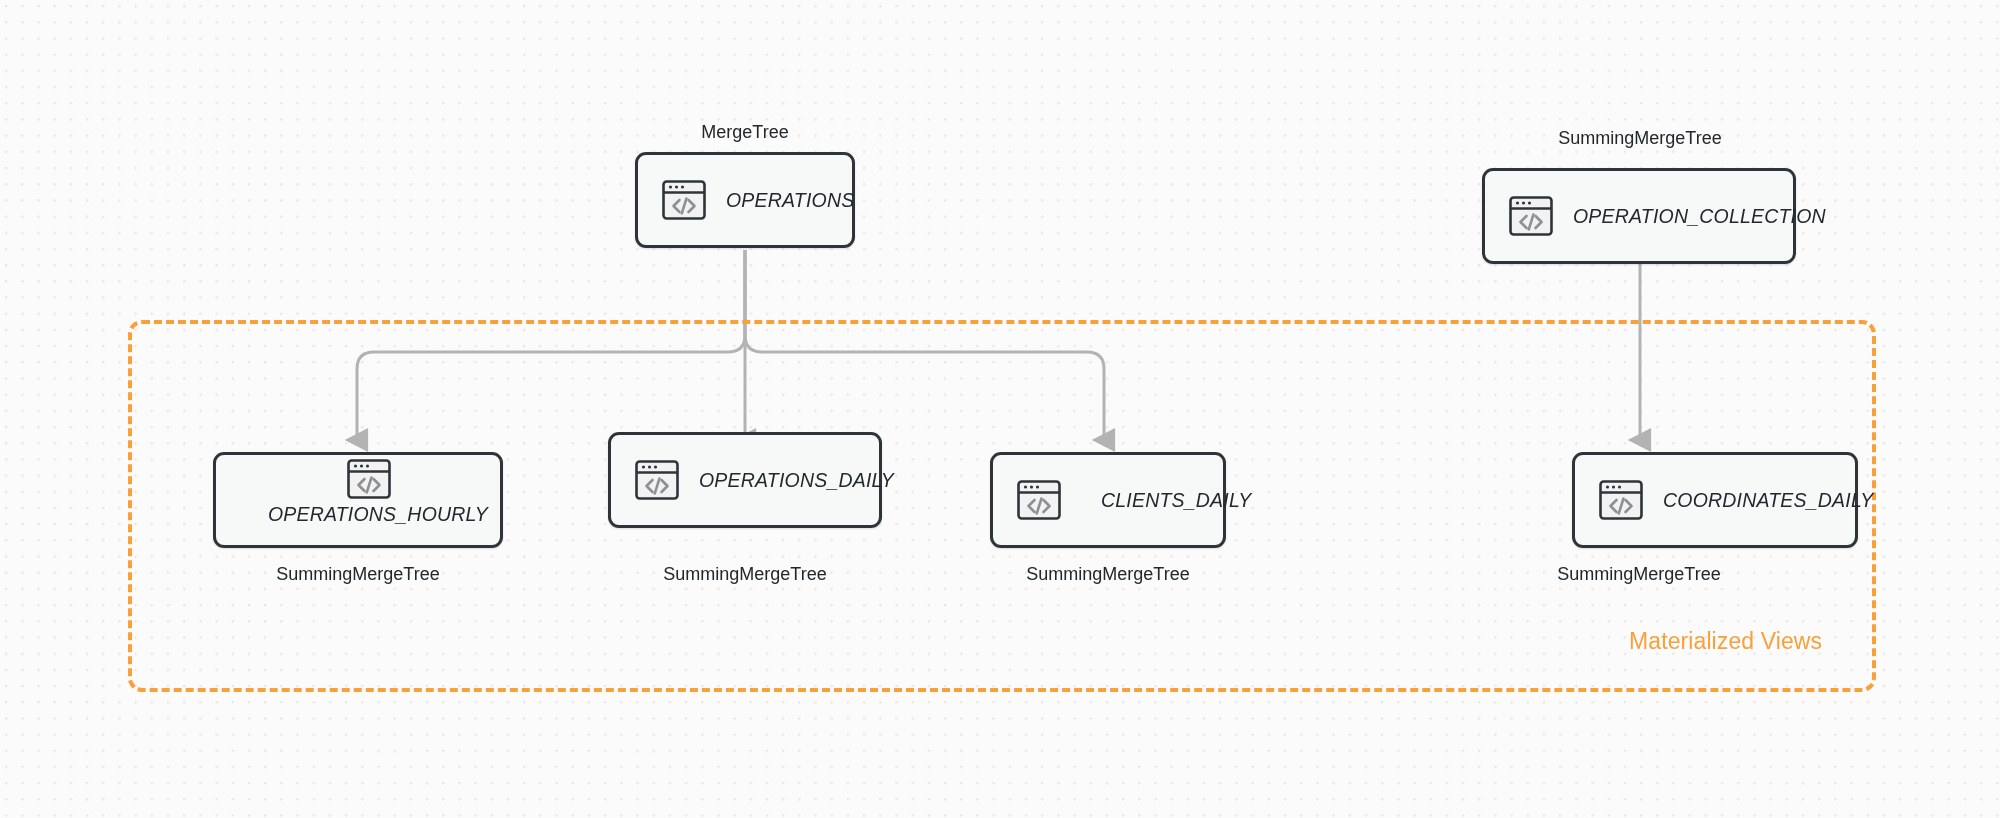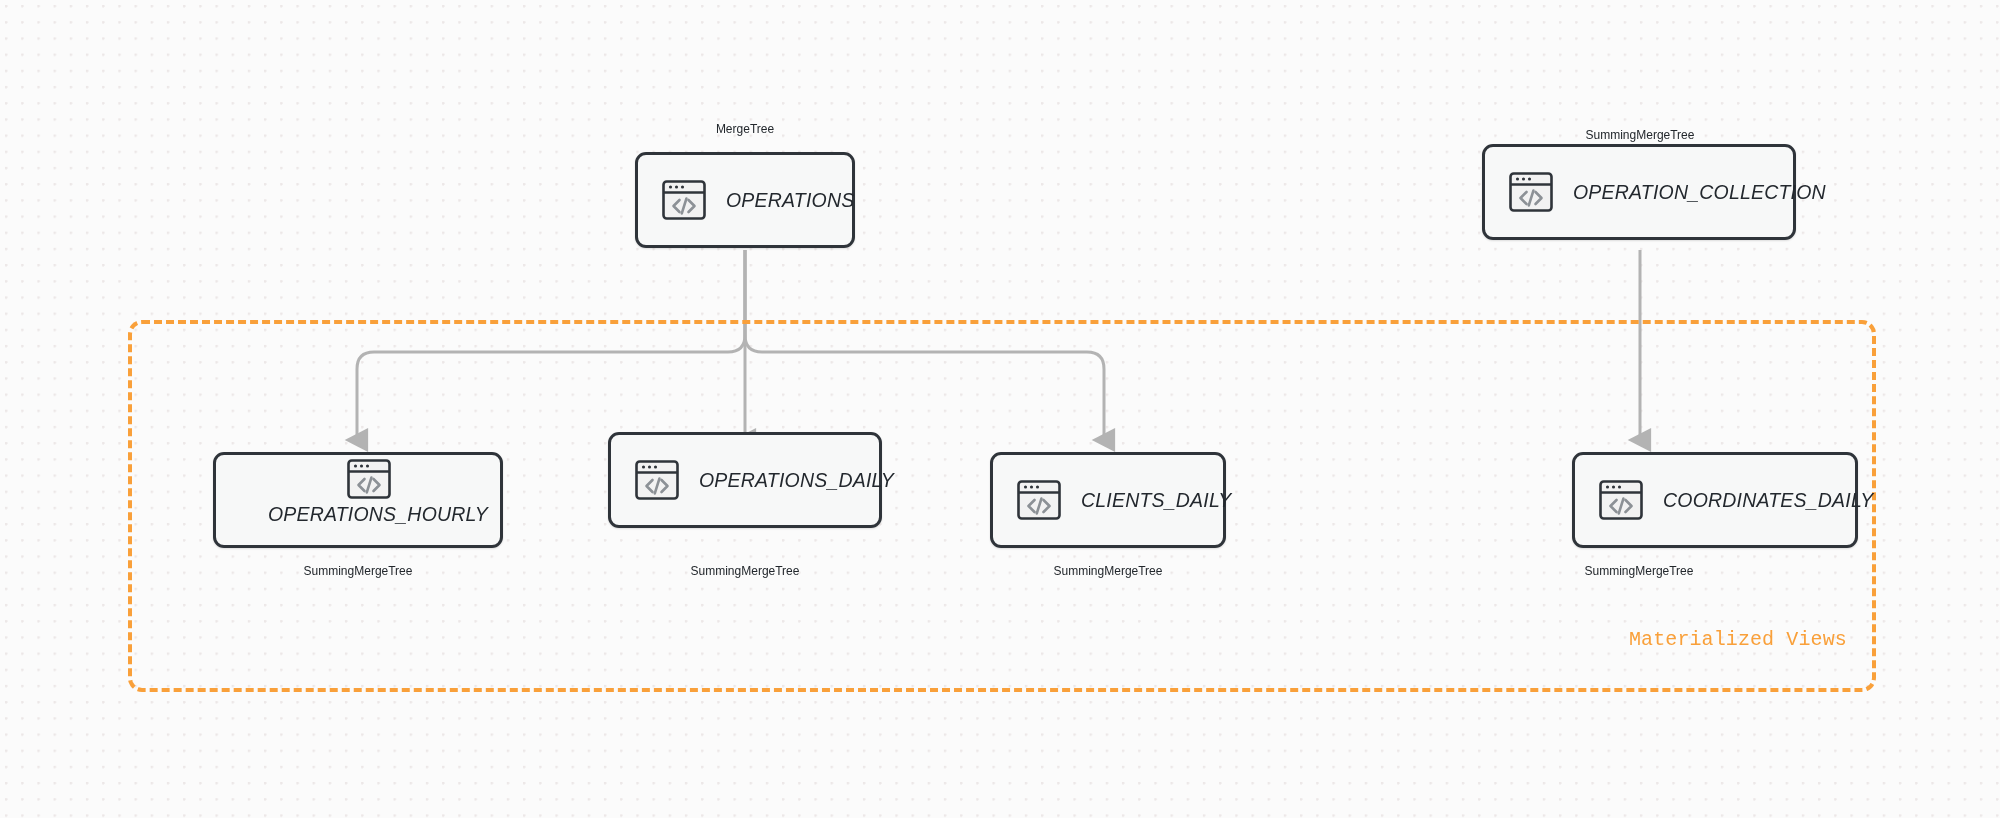--- a/index.html
+++ b/index.html
@@ -25,24 +25,24 @@
   .mv-group {
     position: absolute;
     box-sizing: border-box;
     border: 4px dashed #f9a03a;
     border-radius: 14px;
     background: transparent;
   }
   .mv-group-label {
     position: absolute;
     color: #f9a03a;
-    font-size: 20px;
+    font-size: 23px;
     letter-spacing: 0.1px;
     white-space: nowrap;
-    font-family: Liberation Mono, monospace;
+    font-family: Liberation Sans, sans-serif;
   }
 
   
   .node {
     position: absolute;
     box-sizing: border-box;
     display: flex;
     align-items: center;
     background: #f7f8f8;
     border: 3.2px solid #2f343a;
@@ -64,21 +64,21 @@
   .code-icon {
     flex: 0 0 auto;
     width: 48px;
     height: 48px;
     display: block;
   }
 
   
   .engine-caption {
     position: absolute;
-    font-size: 12px;
+    font-size: 18px;
     color: #22272c;
     white-space: nowrap;
     text-align: center;
     font-family: "Liberation Sans", sans-serif;
   }
 
   
   #edges {
     position: absolute;
     left: 0;
@@ -125,21 +125,21 @@
         <circle cx="16.5" cy="11" r="1.55" fill="#2f343a"></circle>
         <circle cx="22.5" cy="11" r="1.55" fill="#2f343a"></circle>
         <path d="M19.5,24 L13.5,30 L19.5,36" fill="none" stroke="#8c9196" stroke-width="2.6" stroke-linecap="round" stroke-linejoin="round"></path>
         <path d="M28.5,24 L34.5,30 L28.5,36" fill="none" stroke="#8c9196" stroke-width="2.6" stroke-linecap="round" stroke-linejoin="round"></path>
         <line x1="26.4" y1="22.6" x2="21.8" y2="37.4" stroke="#8c9196" stroke-width="2.6" stroke-linecap="round"></line>
       </svg>
     </span>
     <span class="node-label">OPERATIONS</span>
   </div>
 
-  <div class="node" style="left:1482px; top:144px; width:314px; height:96px;">
+  <div class="node" style="left:1482px; top:168px; width:314px; height:96px;">
     <span class="code-icon-wrap">
       <svg class="code-icon" viewBox="0 0 48 48" xmlns="http://www.w3.org/2000/svg">
         <rect x="3.5" y="5.5" width="41" height="37" rx="3.2" fill="#f2f2f2" stroke="#2f343a" stroke-width="2.6"></rect>
         <line x1="3.5" y1="16.5" x2="44.5" y2="16.5" stroke="#2f343a" stroke-width="2.6"></line>
         <circle cx="10.5" cy="11" r="1.55" fill="#2f343a"></circle>
         <circle cx="16.5" cy="11" r="1.55" fill="#2f343a"></circle>
         <circle cx="22.5" cy="11" r="1.55" fill="#2f343a"></circle>
         <path d="M19.5,24 L13.5,30 L19.5,36" fill="none" stroke="#8c9196" stroke-width="2.6" stroke-linecap="round" stroke-linejoin="round"></path>
         <path d="M28.5,24 L34.5,30 L28.5,36" fill="none" stroke="#8c9196" stroke-width="2.6" stroke-linecap="round" stroke-linejoin="round"></path>
         <line x1="26.4" y1="22.6" x2="21.8" y2="37.4" stroke="#8c9196" stroke-width="2.6" stroke-linecap="round"></line>
@@ -175,21 +175,21 @@
         <circle cx="22.5" cy="11" r="1.55" fill="#2f343a"></circle>
         <path d="M19.5,24 L13.5,30 L19.5,36" fill="none" stroke="#8c9196" stroke-width="2.6" stroke-linecap="round" stroke-linejoin="round"></path>
         <path d="M28.5,24 L34.5,30 L28.5,36" fill="none" stroke="#8c9196" stroke-width="2.6" stroke-linecap="round" stroke-linejoin="round"></path>
         <line x1="26.4" y1="22.6" x2="21.8" y2="37.4" stroke="#8c9196" stroke-width="2.6" stroke-linecap="round"></line>
       </svg>
     </span>
     <span class="node-label">OPERATIONS_DAILY</span>
   </div>
   <div class="engine-caption" style="left:645px; top:564px; width:200px;">SummingMergeTree</div>
 
-  <div class="node" style="left:990px; top:452px; width:236px; height:96px;">
+  <div class="node" style="left:990px; top:452px; width:236px; height:96px;gap:20px;">
     <span class="code-icon-wrap">
       <svg class="code-icon" viewBox="0 0 48 48" xmlns="http://www.w3.org/2000/svg">
         <rect x="3.5" y="5.5" width="41" height="37" rx="3.2" fill="#f2f2f2" stroke="#2f343a" stroke-width="2.6"></rect>
         <line x1="3.5" y1="16.5" x2="44.5" y2="16.5" stroke="#2f343a" stroke-width="2.6"></line>
         <circle cx="10.5" cy="11" r="1.55" fill="#2f343a"></circle>
         <circle cx="16.5" cy="11" r="1.55" fill="#2f343a"></circle>
         <circle cx="22.5" cy="11" r="1.55" fill="#2f343a"></circle>
         <path d="M19.5,24 L13.5,30 L19.5,36" fill="none" stroke="#8c9196" stroke-width="2.6" stroke-linecap="round" stroke-linejoin="round"></path>
         <path d="M28.5,24 L34.5,30 L28.5,36" fill="none" stroke="#8c9196" stroke-width="2.6" stroke-linecap="round" stroke-linejoin="round"></path>
         <line x1="26.4" y1="22.6" x2="21.8" y2="37.4" stroke="#8c9196" stroke-width="2.6" stroke-linecap="round"></line>

